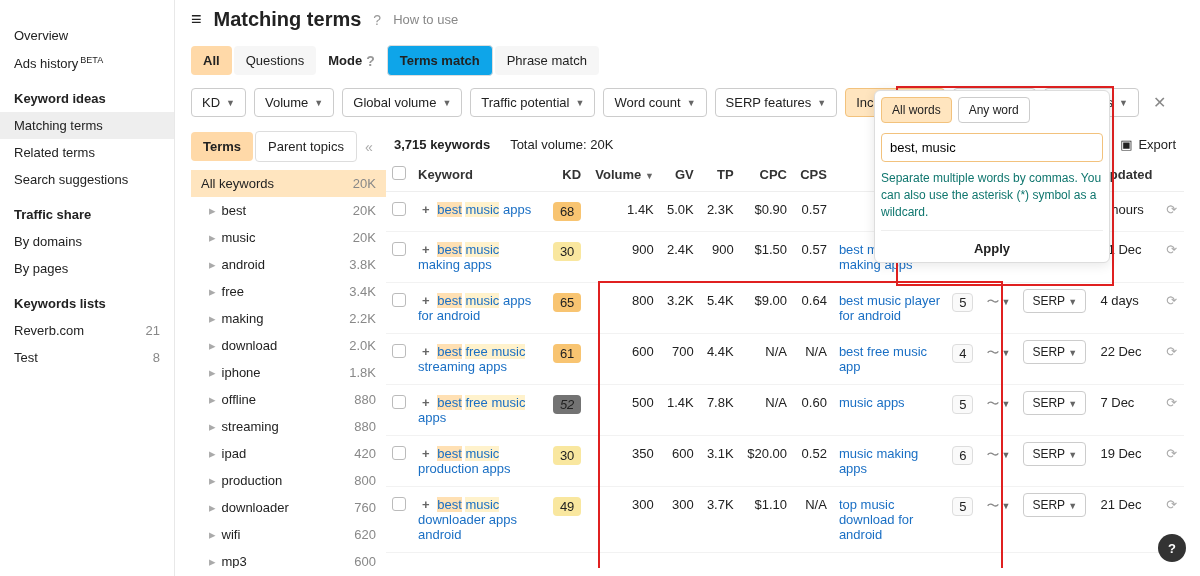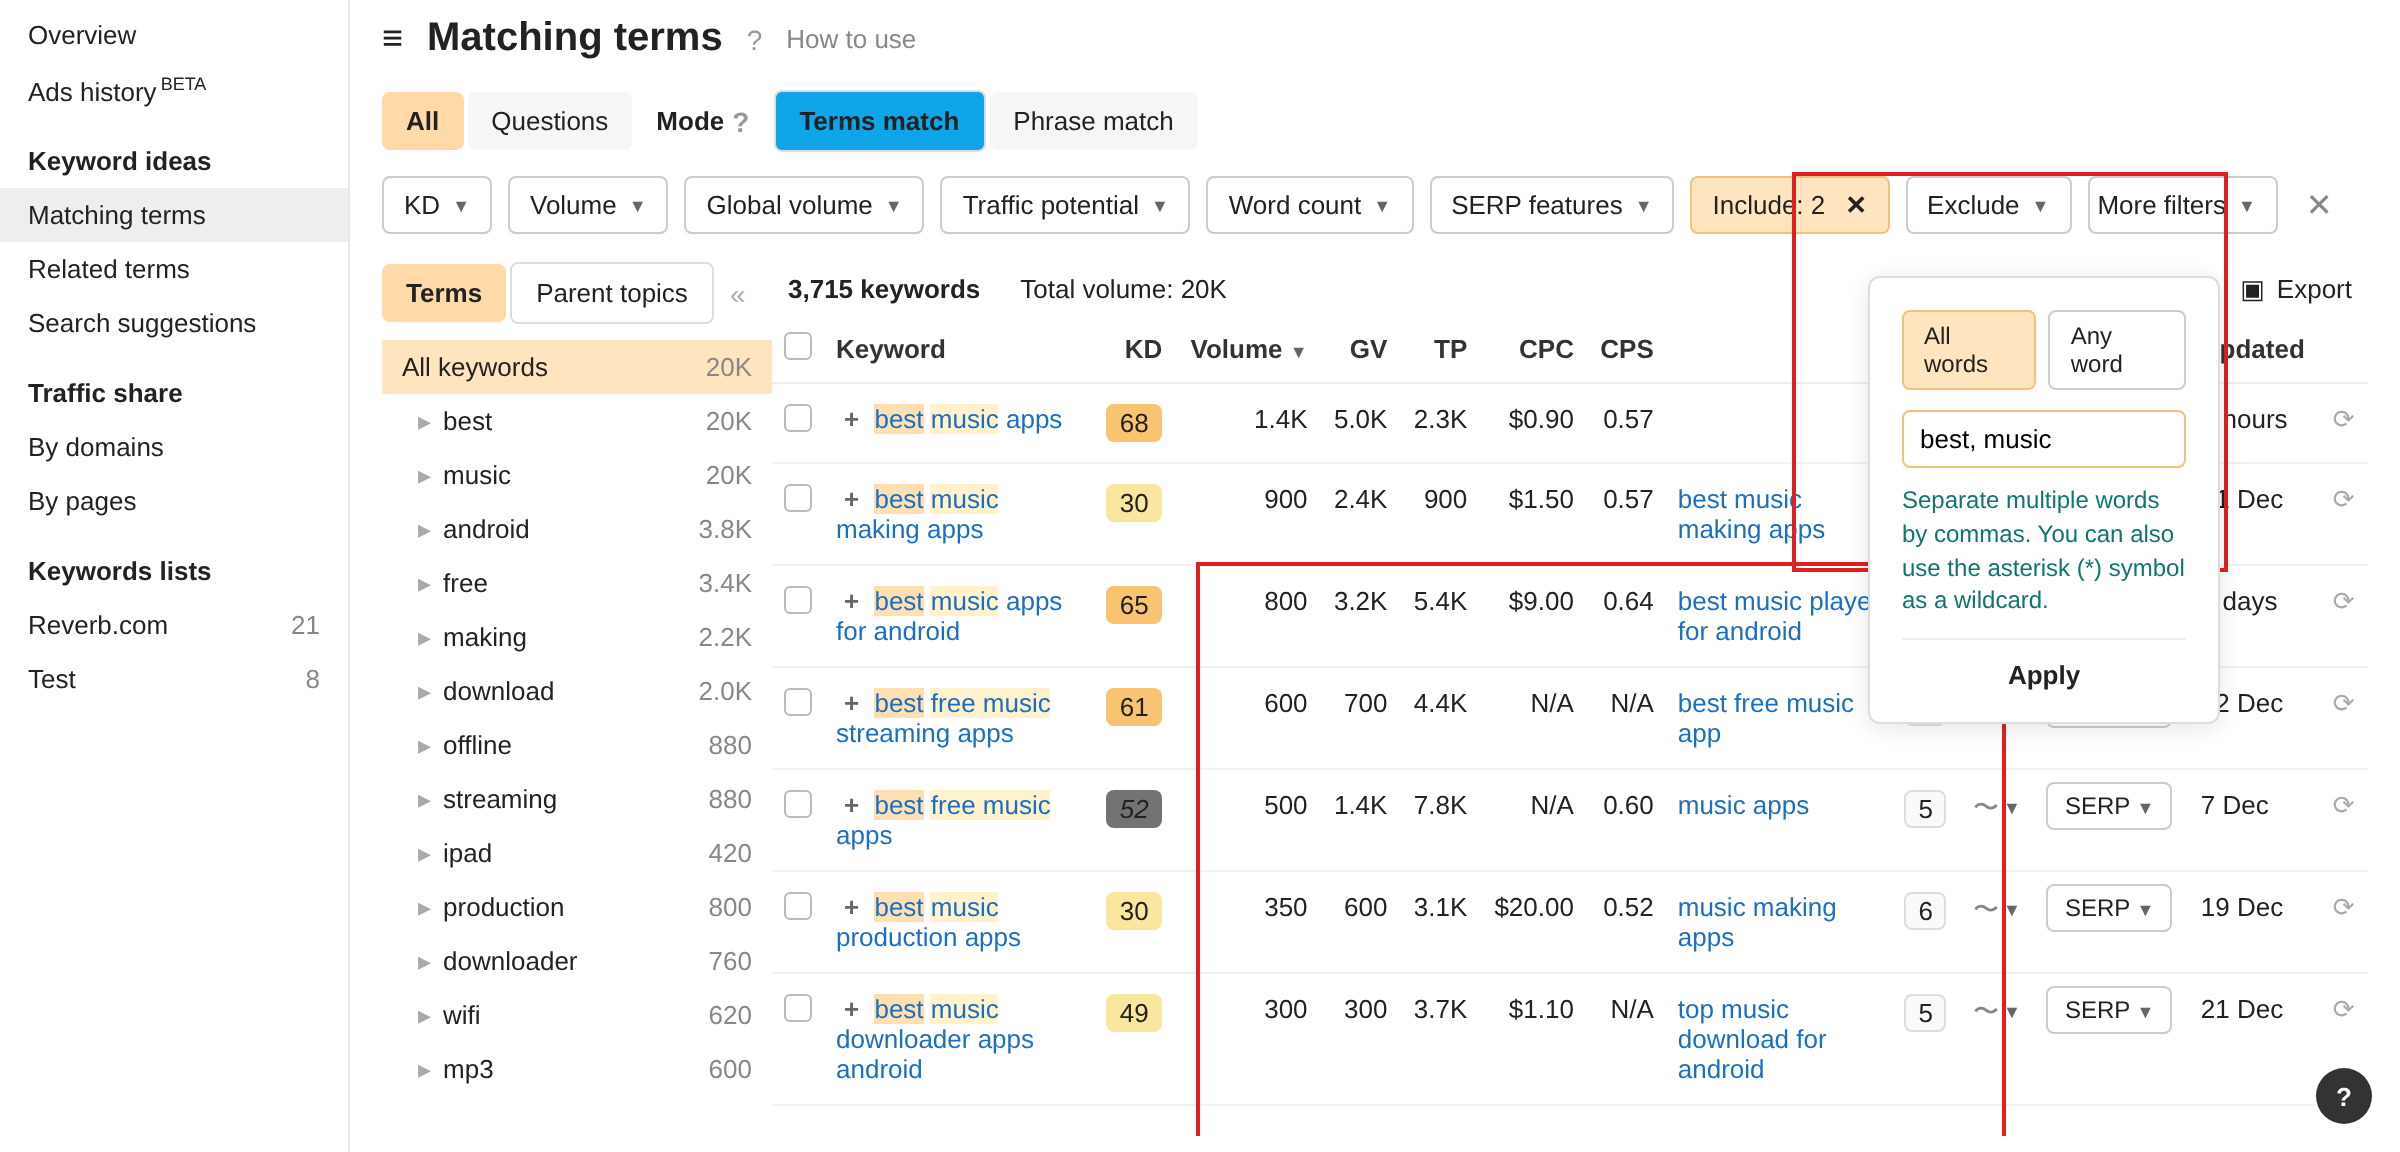--- a/index.html
+++ b/index.html
@@ -1,18 +1,18 @@
 <!DOCTYPE html>
 <html><head>
 <meta charset="utf-8">
 <style>
 * { box-sizing: border-box; margin: 0; padding: 0; }
 body { font-family: -apple-system, BlinkMacSystemFont, "Segoe UI", Helvetica, Arial, sans-serif; font-size: 13px; color: #222; background: #fff; }
 .app { display: flex; height: 576px; width: 1200px; overflow: hidden; }
-.sidebar { width: 175px; padding: 4px 0; border-right: 1px solid #e8e8e8; }
+.sidebar { width: 175px; padding: 22px 0; border-right: 1px solid #e8e8e8; }
 .side-item { padding: 6px 14px; font-size: 13px; color: #222; cursor: pointer; display: flex; justify-content: space-between; }
 .side-item.active { background: #eee; }
 .side-heading { padding: 14px 14px 6px; font-weight: 700; font-size: 13px; }
 .badge-beta { font-size: 9px; vertical-align: super; margin-left: 2px; }
 .side-count { color: #888; }
 .main { flex: 1; display: flex; flex-direction: column; padding: 8px 16px; overflow: hidden; }
 .titlebar { display: flex; align-items: center; gap: 12px; margin-bottom: 14px; }
 .hamburger { font-size: 18px; cursor: pointer; }
 .page-title { font-size: 20px; font-weight: 700; }
 .help-icon { color: #999; font-size: 14px; }
@@ -51,21 +51,21 @@
 .kd-pill { display: inline-block; min-width: 28px; text-align: center; padding: 2px 6px; border-radius: 4px; font-weight: 500; }
 .kd-o { background: #f8c471; }
 .kd-y { background: #f9e79f; }
 .kd-g { background: #737373; font-style: italic; }
 .serp-btn { border: 1px solid #ccc; border-radius: 4px; padding: 4px 8px; font-size: 12px; cursor: pointer; background: #fff; }
 .num-pill { display:inline-block; border:1px solid #ddd; border-radius:4px; padding:1px 6px; background:#fafafa; }
 .trend-icon { color:#888; display:inline-flex; align-items:center; gap:2px; }
 .refresh-icon { color:#aaa; cursor:pointer; }
 .checkbox { width: 14px; height: 14px; border: 1px solid #bbb; border-radius: 3px; display: inline-block; cursor: pointer; }
 .redbox { position: absolute; border: 2px solid #e02020; pointer-events: none; }
-.popover { position: absolute; right: 90px; top: 90px; width: 176px; background: #fff; border: 1px solid #ddd; border-radius: 6px; box-shadow: 0 2px 12px rgba(0,0,0,0.1); padding: 16px; z-index: 20; margin-top: 48px; }
+.popover { position: absolute; right: 90px; top: 90px; width: 236px; background: #fff; border: 1px solid #ddd; border-radius: 6px; box-shadow: 0 2px 12px rgba(0,0,0,0.1); padding: 6px; z-index: 20; }
 .popover-tabs { display:flex; gap:6px; margin-bottom:10px; }
 .pop-tab { padding:5px 10px; border:1px solid #ccc; border-radius:4px; font-size:12px; cursor:pointer; }
 .pop-tab.active { background:#ffe5bf; border-color:#f2c27d; }
 .pop-input { width:100%; border:1px solid #f2c27d; border-radius:4px; padding:6px 8px; font-size:13px; margin-bottom:8px; }
 .pop-help { font-size:12px; color:#0f766e; line-height:1.4; margin-bottom:10px; }
 .pop-apply { width:100%; text-align:center; border-top:1px solid #eee; padding-top:10px; font-weight:600; cursor:pointer; }
 .help-fab { position:absolute; right:14px; bottom:14px; width:28px; height:28px; border-radius:50%; background:#333; color:#fff; display:flex; align-items:center; justify-content:center; font-weight:700; cursor:pointer; }
 .collapse-icon { color:#aaa; padding:0 6px; cursor:pointer; font-size:14px; }
 .table-scroll { overflow-y:auto; flex:1; }
 .redbox-popover { right:86px; top:86px; width:218px; height:200px; }
@@ -199,20 +199,24 @@
               <span><span class="chev">▸</span>free</span>
               <span class="cnt">3.4K</span>
             </div>
             <div class="term-row">
               <span><span class="chev">▸</span>making</span>
               <span class="cnt">2.2K</span>
             </div>
             <div class="term-row">
               <span><span class="chev">▸</span>download</span>
               <span class="cnt">2.0K</span>
+            </div>
+            <div class="term-row">
+              <span><span class="chev">▸</span>iphone</span>
+              <span class="cnt">1.8K</span>
             </div>
             <div class="term-row">
               <span><span class="chev">▸</span>offline</span>
               <span class="cnt">880</span>
             </div>
             <div class="term-row">
               <span><span class="chev">▸</span>streaming</span>
               <span class="cnt">880</span>
             </div>
             <div class="term-row">

